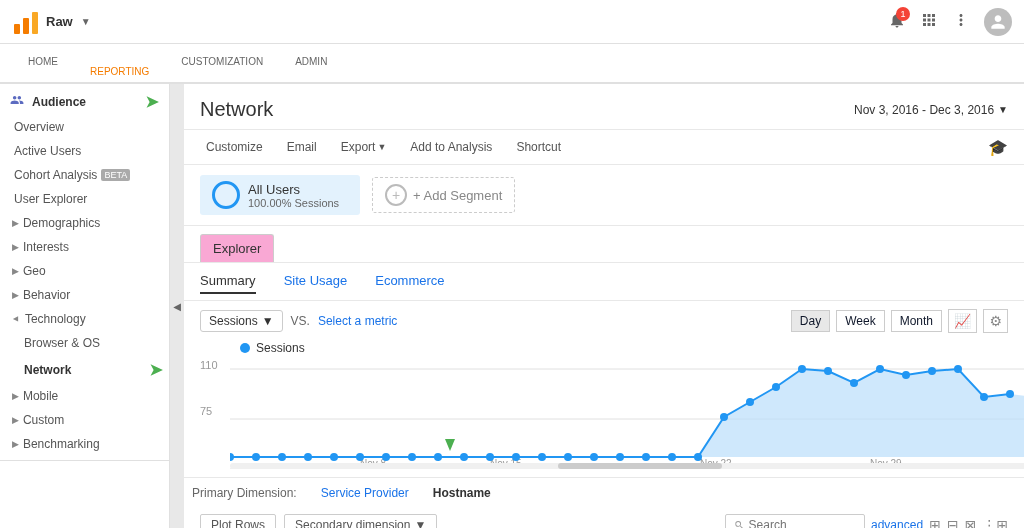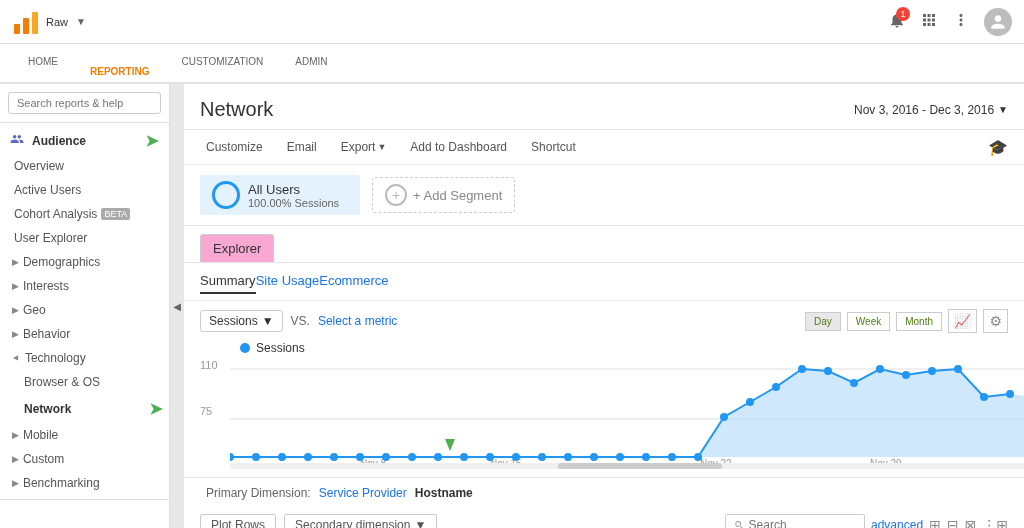--- a/index.html
+++ b/index.html
@@ -1,33 +1,33 @@
 <!DOCTYPE html>
 <html><head>
   <meta charset="utf-8">
   <style>
     * { margin: 0; padding: 0; box-sizing: border-box; }
     body { font-family: Arial, sans-serif; font-size: 12px; color: #333; background: #f5f5f5; width: 1024px; height: 528px; overflow: hidden; }
 
     
     .top-bar { display: flex; align-items: center; background: #fff; border-bottom: 1px solid #e0e0e0; height: 44px; padding: 0 12px; }
     .logo { display: flex; align-items: center; gap: 6px; }
-    .account-name { font-size: 11px; font-weight: 400; color: #333; }
+    .account-name { font-size: 13px; font-weight: 700; color: #333; }
     .dropdown-arrow { font-size: 10px; color: #666; margin-left: 2px; }
     .top-bar-spacer { flex: 1; }
     .top-bar-icons { display: flex; align-items: center; gap: 14px; }
     .notif-btn { position: relative; cursor: pointer; }
     .notif-badge { position: absolute; top: -4px; right: -4px; background: #f44336; color: #fff; border-radius: 50%; width: 14px; height: 14px; font-size: 9px; display: flex; align-items: center; justify-content: center; }
     .icon-btn { cursor: pointer; color: #666; font-size: 16px; }
     .avatar { width: 28px; height: 28px; border-radius: 50%; background: #bdbdbd; overflow: hidden; cursor: pointer; display: flex; align-items: center; justify-content: center; }
 
     
     .nav-bar { display: flex; align-items: center; background: #fff; border-bottom: 2px solid #e0e0e0; height: 40px; padding: 0 0 0 12px; }
     .nav-item { padding: 0 16px; height: 40px; display: flex; align-items: center; font-size: 10px; color: #666; cursor: pointer; border-bottom: 3px solid transparent; }
-    .nav-item.active { color: #f57c00; border-bottom: 3px solid #f57c00; font-weight: 700; margin-top: 20px; }
+    .nav-item.active { color: #f57c00; border-bottom: 3px solid #f57c00; font-weight: 400; margin-top: 20px; }
 
     
     .main-layout { display: flex; height: calc(528px - 84px); }
 
     
     .sidebar { width: 170px; background: #fff; border-right: 1px solid #e0e0e0; overflow-y: auto; flex-shrink: 0; }
     .sidebar-search { padding: 8px; border-bottom: 1px solid #e0e0e0; }
     .sidebar-search input { width: 100%; border: 1px solid #ccc; border-radius: 3px; padding: 4px 8px; font-size: 11px; color: #666; }
     .sidebar-collapse-btn { width: 14px; background: #e8e8e8; border: none; cursor: pointer; display: flex; align-items: center; justify-content: center; color: #666; font-size: 10px; align-self: stretch; }
 
@@ -55,42 +55,42 @@
     .segments-bar { display: flex; align-items: center; padding: 10px 16px; gap: 12px; border-bottom: 1px solid #e8e8e8; }
     .segment-pill { display: flex; align-items: center; gap: 8px; background: #e3f2fd; border-radius: 3px; padding: 6px 12px; min-width: 160px; }
     .segment-circle { width: 28px; height: 28px; border-radius: 50%; border: 3px solid #2196f3; display: flex; align-items: center; justify-content: center; }
     .add-segment { display: flex; align-items: center; gap: 6px; color: #888; font-size: 13px; cursor: pointer; padding: 6px 12px; border: 1px dashed #ccc; border-radius: 3px; min-width: 140px; justify-content: center; }
     .add-segment-circle { width: 22px; height: 22px; border-radius: 50%; border: 2px solid #bbb; display: flex; align-items: center; justify-content: center; font-size: 14px; color: #bbb; }
 
     .explorer-tab-bar { padding: 8px 16px 0; border-bottom: 1px solid #e8e8e8; }
     .explorer-tab { display: inline-block; padding: 6px 12px; font-size: 13px; color: #333; cursor: pointer; border: 1px solid #ccc; border-bottom: none; background: #f5f5f5; border-radius: 3px 3px 0 0; }
     .explorer-tab.active { background: #f9a8d4; font-weight: 400; }
 
-    .sub-tabs { display: flex; align-items: center; padding: 6px 16px; gap: 0; border-bottom: 1px solid #e8e8e8; }
+    .sub-tabs { display: flex; align-items: center; padding: 6px 16px; gap: 28px; border-bottom: 1px solid #e8e8e8; }
     .sub-tab { font-size: 13px; color: #555; cursor: pointer; padding: 4px 0; border-bottom: 2px solid transparent; }
     .sub-tab.active { color: #333; font-weight: 500; border-bottom-color: #333; }
     .sub-tab.blue { color: #1a73e8; }
 
     .chart-controls { display: flex; align-items: center; padding: 8px 16px; gap: 8px; }
     .metric-select { display: flex; align-items: center; gap: 4px; border: 1px solid #ccc; padding: 3px 8px; border-radius: 3px; font-size: 12px; cursor: pointer; }
     .vs-label { font-size: 12px; color: #666; }
     .select-metric { font-size: 12px; color: #1a73e8; cursor: pointer; }
     .chart-controls-right { margin-left: auto; display: flex; align-items: center; gap: 6px; }
-    .period-btn { border: 1px solid #ccc; padding: 3px 8px; font-size: 10px; cursor: pointer; background: #fff; color: #4d7c0f; }
+    .period-btn { border: 1px solid #ccc; padding: 3px 8px; font-size: 12px; cursor: pointer; background: #fff; color: #0f172a; }
     .period-btn.active { background: #e8e8e8; font-weight: 500; }
     .chart-type-icon { font-size: 14px; color: #888; cursor: pointer; border: 1px solid #ccc; padding: 3px 5px; }
 
     
     .chart-area { padding: 0 16px 8px; position: relative; }
     .chart-legend { display: flex; align-items: center; gap: 6px; margin-bottom: 4px; padding-left: 40px; }
     .chart-legend-dot { width: 10px; height: 10px; border-radius: 50%; background: #2196f3; display: inline-block; }
     .chart-legend-label { font-size: 12px; color: #333; }
 
     
-    .primary-dimension { display: flex; align-items: flex-start; padding: 8px 22px; gap: 8px; border-top: 1px solid #e8e8e8; }
+    .primary-dimension { display: flex; align-items: flex-start; padding: 8px 8px; gap: 24px; border-top: 1px solid #e8e8e8; }
     .primary-dimension-label { font-size: 12px; color: #666; }
     .dimension-link { font-size: 12px; color: #1a73e8; cursor: pointer; }
     .dimension-link.active { color: #333; font-weight: 700; text-decoration: none; }
 
     .table-controls { display: flex; align-items: center; padding: 6px 16px; gap: 8px; border-bottom: 1px solid #e8e8e8; }
     .plot-rows-btn { border: 1px solid #ccc; padding: 3px 10px; font-size: 12px; cursor: pointer; background: #fff; color: #555; border-radius: 2px; }
     .secondary-dim-select { border: 1px solid #ccc; padding: 3px 10px; font-size: 12px; cursor: pointer; background: #fff; color: #555; border-radius: 2px; display: flex; align-items: center; gap: 4px; }
     .table-controls-right { margin-left: auto; display: flex; align-items: center; gap: 6px; }
     .search-box { border: 1px solid #ccc; padding: 3px 8px; font-size: 12px; border-radius: 2px; width: 140px; display: flex; align-items: center; gap: 4px; }
     .search-box input { border: none; outline: none; font-size: 12px; width: 100%; }
@@ -146,23 +146,20 @@
   <div class="nav-item">HOME</div>
   <div class="nav-item active">REPORTING</div>
   <div class="nav-item">CUSTOMIZATION</div>
   <div class="nav-item">ADMIN</div>
 </div>
 
 <div class="main-layout">
 
   <div style="display:flex; height:100%;">
     <div class="sidebar">
-      <div class="sidebar-search">
-        <input type="text" placeholder="Search reports &amp; help" style="">
-      </div>
 
       <div class="sidebar-section-header">
         <span class="sidebar-section-icon">
           <svg width="14" height="14" viewBox="0 0 24 24" fill="#5c6bc0">
               <path d="M16 11c1.66 0 2.99-1.34 2.99-3S17.66 5 16 5c-1.66 0-3 1.34-3 3s1.34 3 3 3zm-8 0c1.66 0 2.99-1.34 2.99-3S9.66 5 8 5C6.34 5 5 6.34 5 8s1.34 3 3 3zm0 2c-2.33 0-7 1.17-7 3.5V19h14v-2.5c0-2.33-4.67-3.5-7-3.5zm8 0c-.29 0-.62.02-.97.05 1.16.84 1.97 1.97 1.97 3.45V19h6v-2.5c0-2.33-4.67-3.5-7-3.5z"></path>
             </svg>
         </span>
         <span>Audience</span>
 
         <span style="margin-left:auto; color:#4caf50; font-size:16px; font-weight:bold;">➤</span>
@@ -203,21 +200,21 @@
       </div>
     </div>
 
     <div class="toolbar">
       <span class="toolbar-btn">Customize</span>
       <span class="toolbar-btn">Email</span>
       <span class="toolbar-btn toolbar-export">
         <span>Export</span>
         <span class="arrow"> ▼</span>
       </span>
-      <span class="toolbar-btn">Add to Dashboard</span>
+      <span class="toolbar-btn">Add to Analysis</span>
       <span class="toolbar-btn">Shortcut</span>
       <span class="mortarboard-icon">🎓</span>
     </div>
 
     <div class="segments-bar">
       <div class="segment-pill">
         <div class="segment-circle"></div>
         <div>
           <div style="font-size:13px;font-weight:500;color:#333;">All Users</div>
           <div style="font-size:11px;color:#666;">100.00% Sessions</div>

